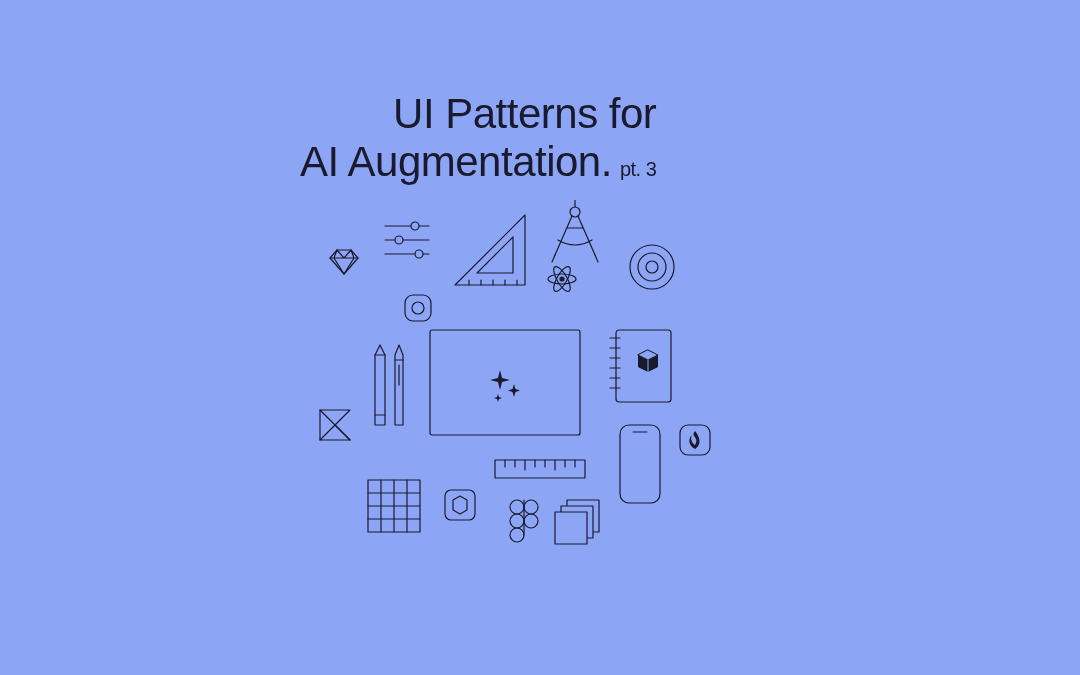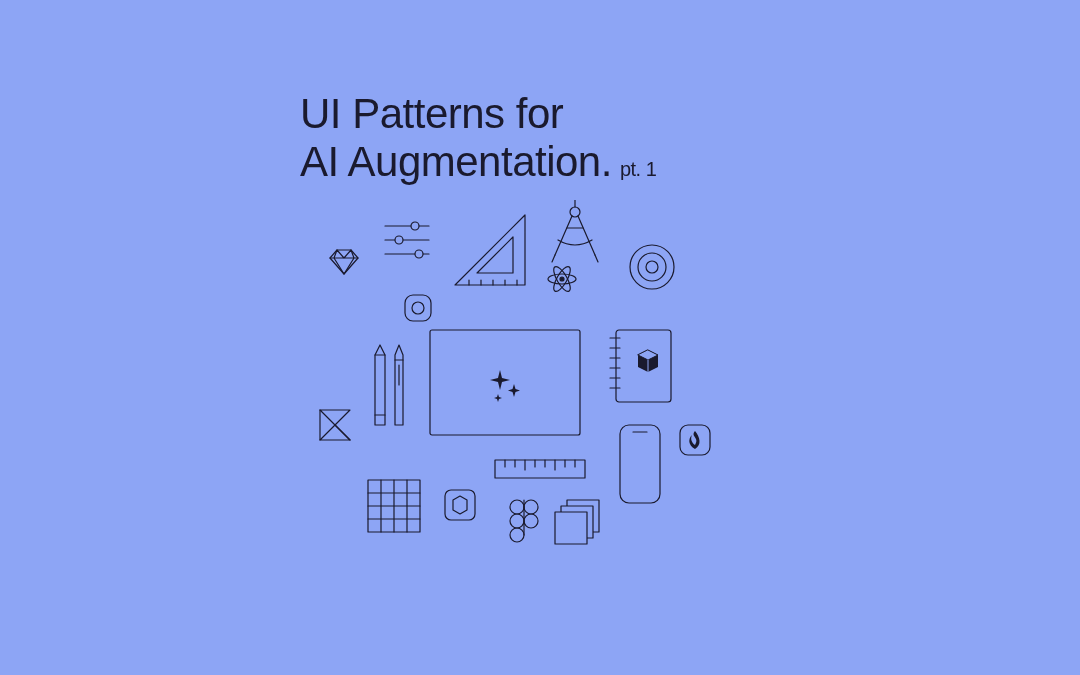--- a/index.html
+++ b/index.html
@@ -15,20 +15,21 @@
       position: absolute;
       left: 300px;
       top: 90px;
       color: #1a1a2e;
     }
     .title-main {
       font-size: 42px;
       font-weight: 400;
       line-height: 1.15;
       letter-spacing: -0.5px;
+      text-align: right;
     }
     .title-sub {
       font-size: 20px;
       font-weight: 400;
       display: inline;
       margin-left: 8px;
       vertical-align: baseline;
     }
     .illustration {
       position: absolute;
@@ -41,21 +42,21 @@
       width: 100%;
       height: 100%;
     }
   </style>
 </head>
 <body>
 
 <div class="title-block">
   <div class="title-main">UI Patterns for</div>
   <div class="title-main">
-    <span>AI Augmentation.</span><span class="title-sub">pt. 1</span>
+    <span>AI Augmentation.</span><span class="title-sub">pt. 3</span>
   </div>
 </div>
 
 <div class="illustration">
   <svg viewBox="0 0 480 420" fill="none" stroke="#1a1a2e" stroke-width="1.2" stroke-linecap="round" stroke-linejoin="round">
 
     <g transform="translate(30,50)">
       <path d="M0 8 L7 0 L21 0 L28 8 L14 24 Z"></path>
       <path d="M0 8 L28 8 M7 0 L14 8 L21 0 M7 0 L4 8 M21 0 L24 8 M4 8 L14 24 L24 8"></path>
     </g>

